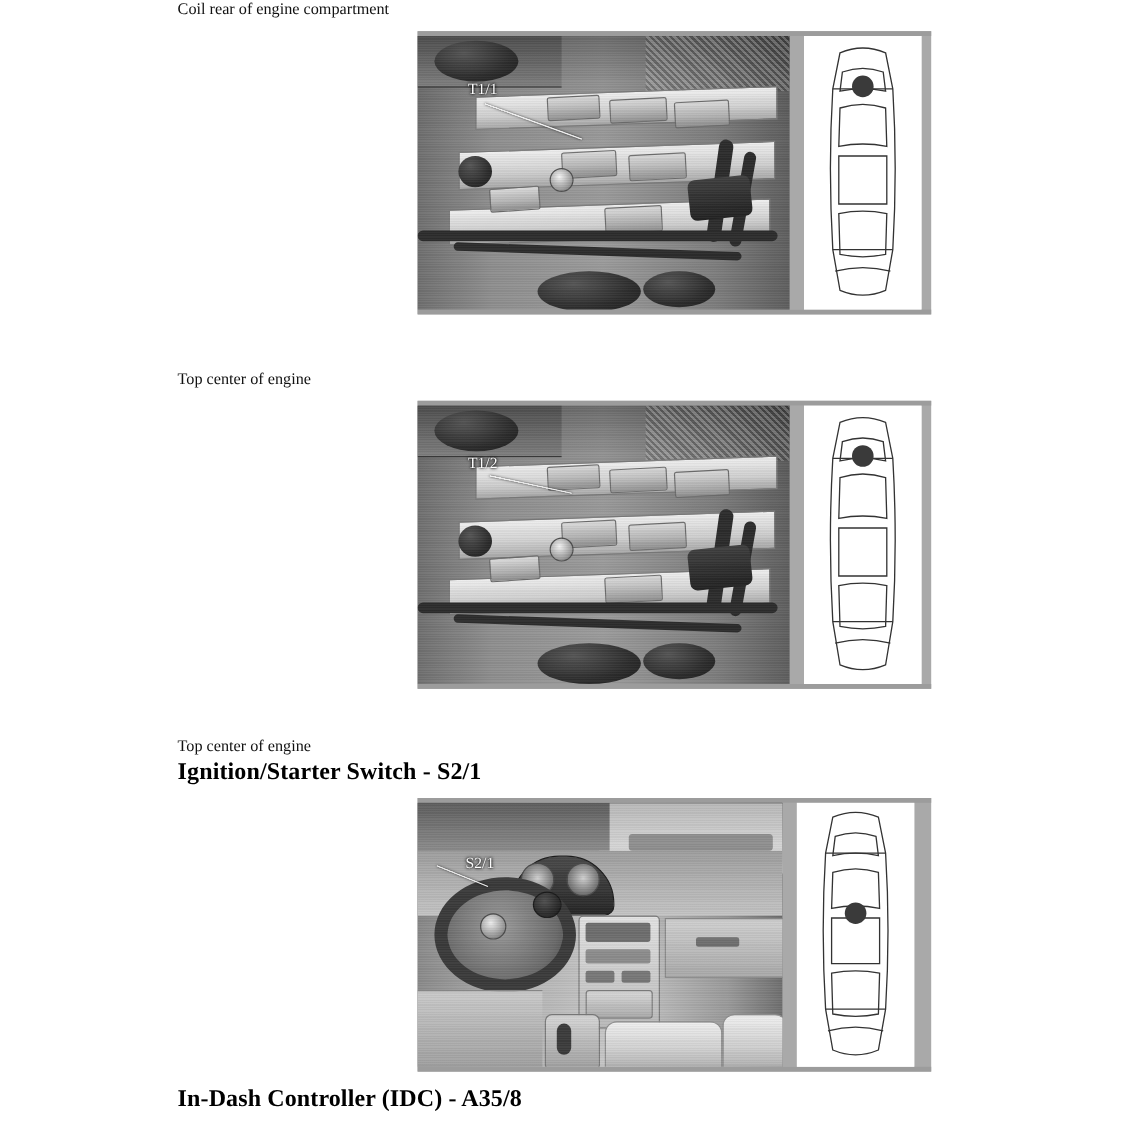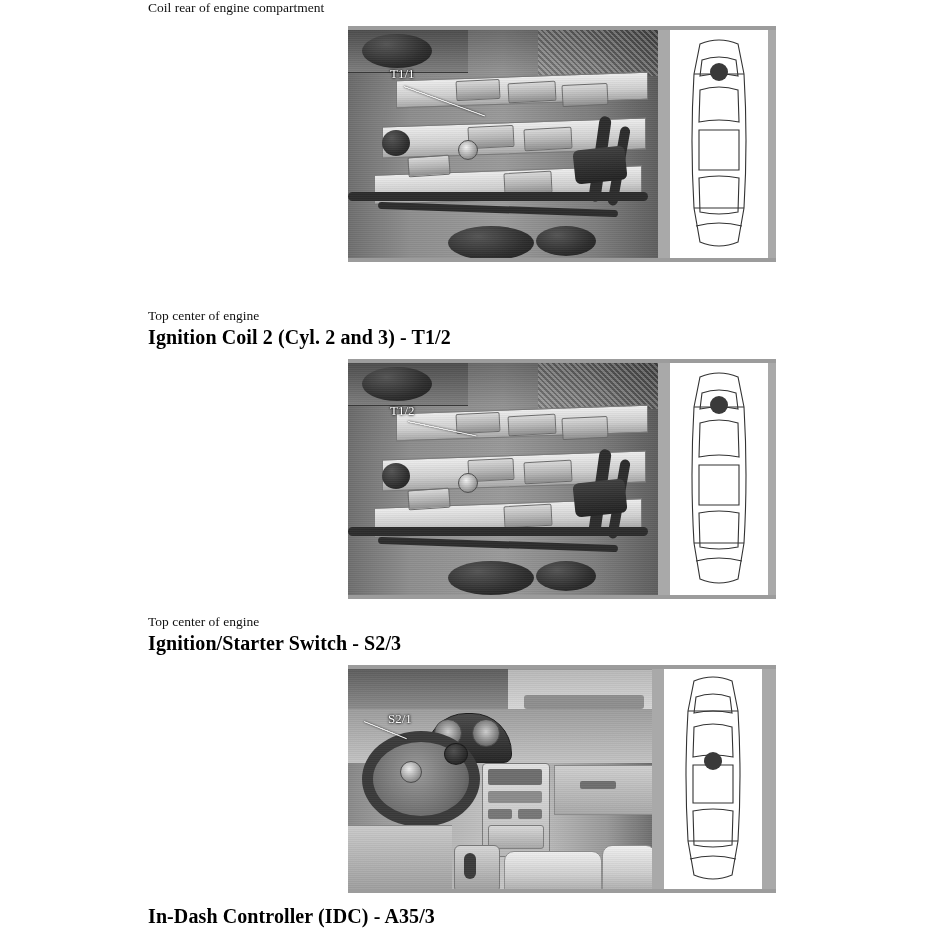--- a/index.html
+++ b/index.html
@@ -247,21 +247,20 @@
             </g>
             <circle class="marker-dot" cx="49" cy="42" r="9"></circle>
           </svg>
         </div>
       </div>
     </div>
   </div>
 
   <div class="entry" style="top:308px;">
     <div class="caption-loc">Top center of engine</div>
-    <div class="caption-title">Ignition Coil 2 (Cyl. 2 and 3) - T1/2</div>
 
     <div class="figure" style="margin-top:10px; width:428px; height:240px;">
       <div class="figure-inner">
         <div class="photo engine-photo" style="width:310px; height:232px;">
           <div class="mesh" style="left:190px; top:0px; width:120px; height:46px; opacity:.55;"></div>
           <div class="eng-layer" style="left:0; top:0; width:120px; height:42px; background:linear-gradient(180deg,#4d4d4d,#7d7d7d); border-bottom:1px solid #3a3a3a;"></div>
           <div class="dark-blob" style="left:14px; top:4px; width:70px; height:34px;"></div>
 
           <div class="rail" style="left:48px; top:46px; width:250px; height:26px; transform:skewY(-2deg);"></div>
           <div class="rail" style="left:34px; top:92px; width:262px; height:30px; transform:skewY(-2deg);"></div>
@@ -310,21 +309,21 @@
             </g>
             <circle class="marker-dot" cx="49" cy="42" r="9"></circle>
           </svg>
         </div>
       </div>
     </div>
   </div>
 
   <div class="entry" style="top:614px;">
     <div class="caption-loc">Top center of engine</div>
-    <div class="caption-title">Ignition/Starter Switch - S2/3</div>
+    <div class="caption-title">Ignition/Starter Switch - S2/1</div>
 
     <div class="figure" style="margin-top:10px; width:428px; height:228px;">
       <div class="figure-inner">
         <div class="photo dash-photo" style="width:304px; height:220px;">
 
           <div class="windshield" style="left:150px; top:0px; width:154px; height:58px; background:linear-gradient(180deg,#b9b9b9,#e6e6e6);"></div>
           <div class="dash-part" style="left:0; top:0; width:160px; height:40px; background:linear-gradient(180deg,#5d5d5d,#8c8c8c);"></div>
 
           <div class="dash-part" style="left:0; top:40px; width:304px; height:54px; background:linear-gradient(180deg,#9d9d9d,#c4c4c4);"></div>
           <div class="dash-part" style="left:176px; top:26px; width:120px; height:14px; background:#8f8f8f; border-radius:3px;"></div>
@@ -375,16 +374,16 @@
               <path d="M24 172 L74 172"></path>
             </g>
             <circle class="marker-dot" cx="49" cy="92" r="9"></circle>
           </svg>
         </div>
       </div>
     </div>
   </div>
 
   <div class="entry" style="top:903px;">
-    <div class="caption-title">In-Dash Controller (IDC) - A35/3</div>
+    <div class="caption-title">In-Dash Controller (IDC) - A35/8</div>
   </div>
 
 </div>
 
 </body></html>

